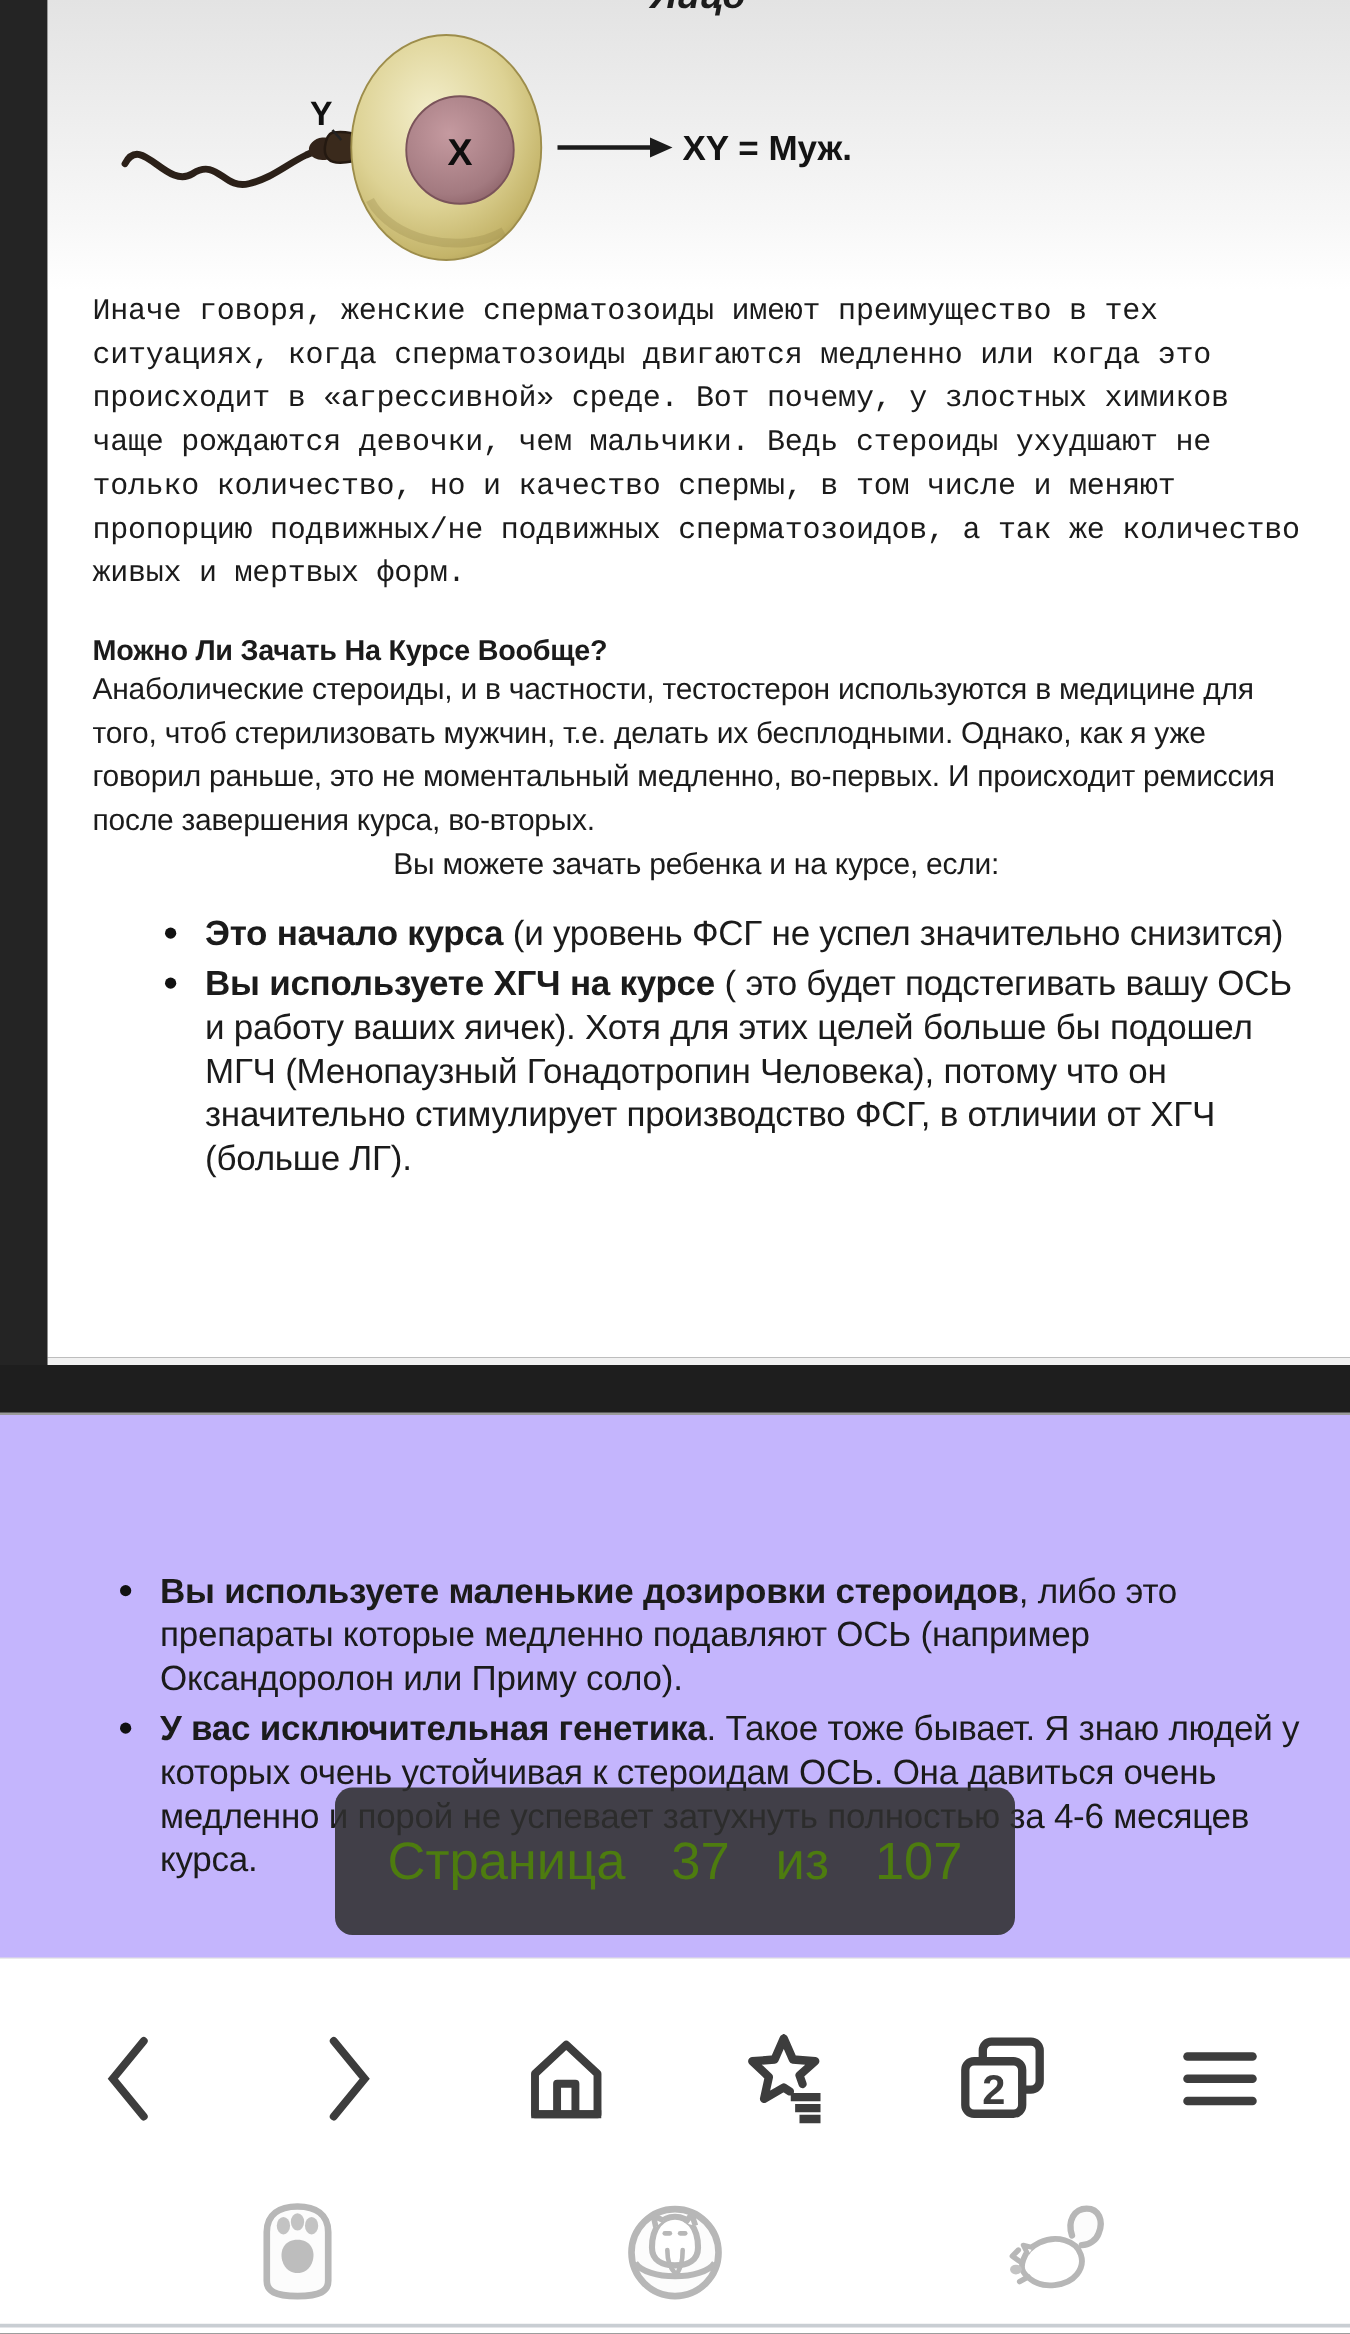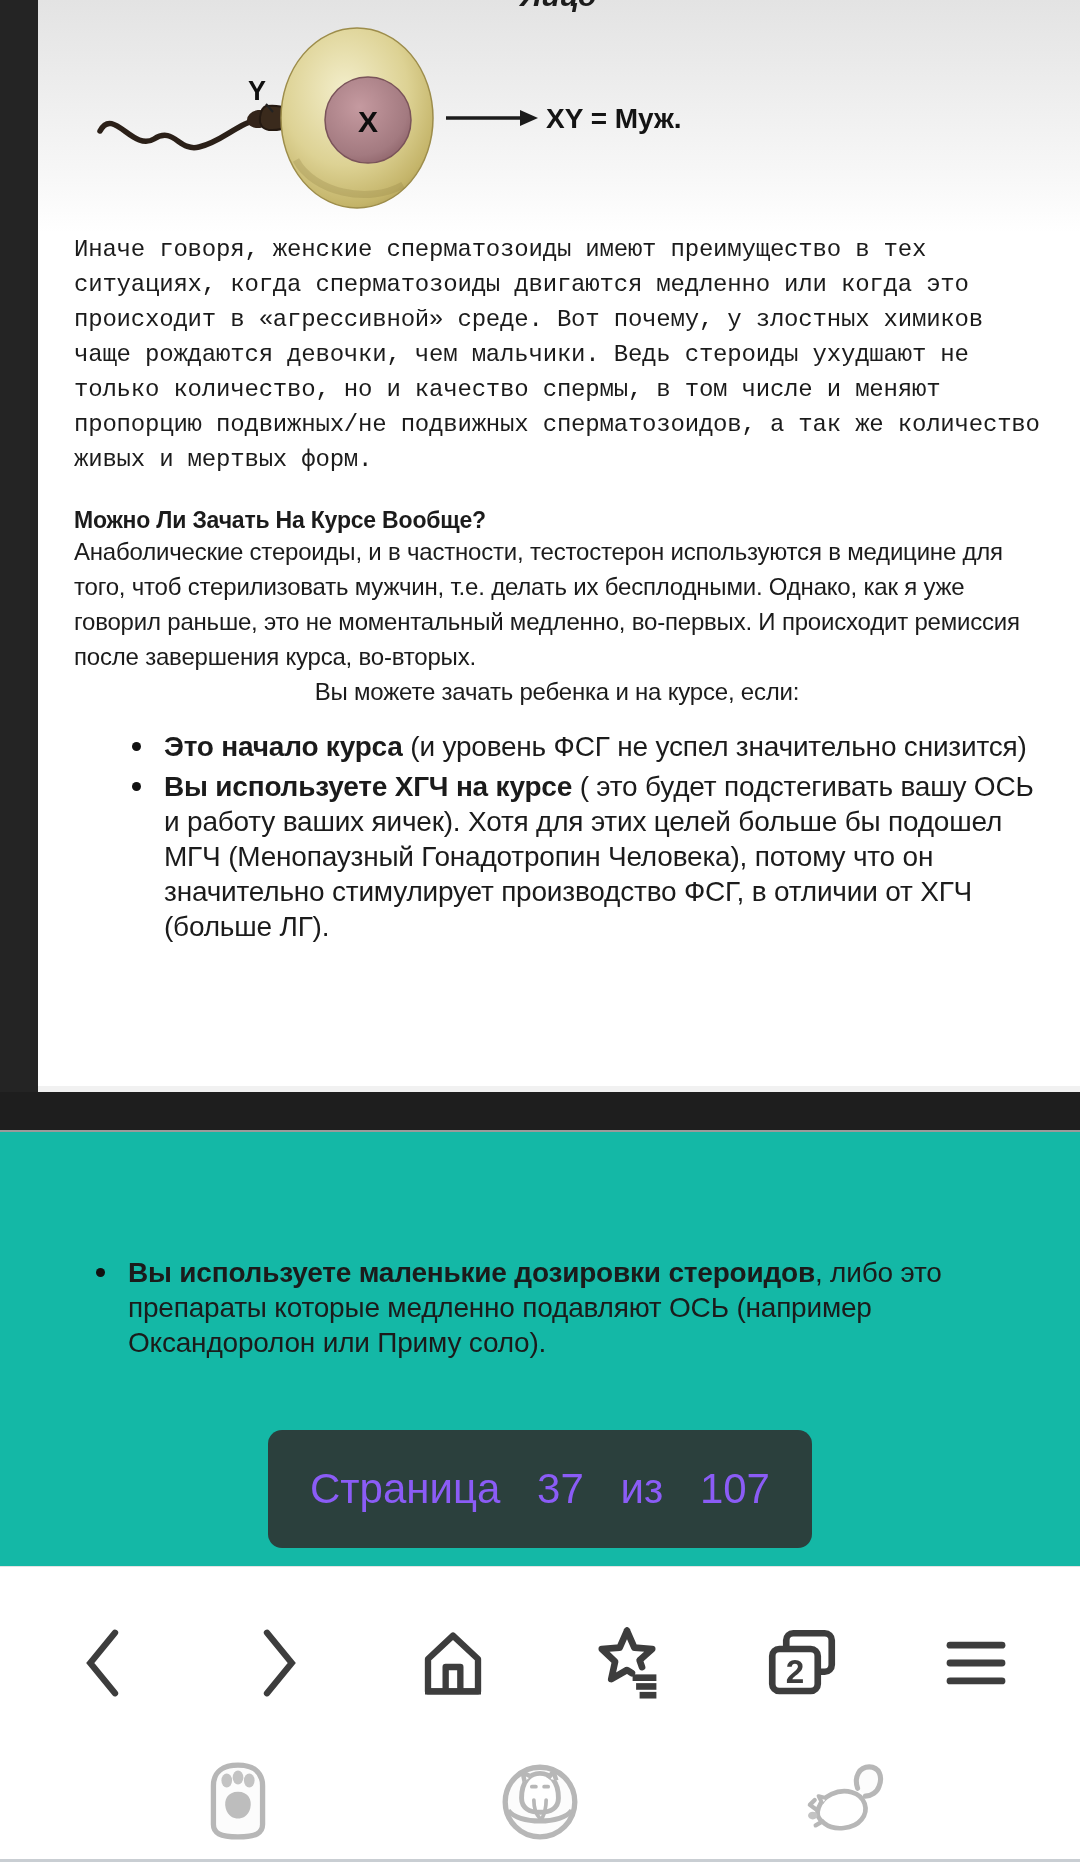--- a/index.html
+++ b/index.html
@@ -17,28 +17,28 @@
   .p2{margin-top:30px;}
   .p3{margin-top:30px;text-align:center;}
   ul.doc-list{list-style:none;margin:20px 0 0 0;padding:0 0 0 90px;}
   ul.doc-list li{font-size:28px;line-height:35px;letter-spacing:-0.2px;position:relative;margin-top:5px;}
   ul.doc-list li::before{content:"";position:absolute;left:-32px;top:13px;width:9px;height:9px;border-radius:50%;background:#111;}
   .bold{font-weight:bold;}
   
   .page-edge{position:absolute;left:38px;top:1086px;width:1042px;height:6px;background:#f1f1f1;}
   .separator-band{position:absolute;left:0;top:1092px;width:1080px;height:38px;background:#1e1e1e;border-bottom:2px solid #9a9a9a;}
   
-  .page2{position:absolute;left:0;top:1132px;width:1080px;height:435px;background:#14b8a6;overflow:hidden;}
+  .page2{position:absolute;left:0;top:1132px;width:1080px;height:435px;background:#c4b5fd;overflow:hidden;}
   .page2-inner{padding:118px 40px 0 74px;color:#1b1b1b;}
   .page2 ul.doc-list{margin-top:0;padding-left:54px;}
   .conclusion{margin-top:26px;font-size:24px;line-height:35px;letter-spacing:-0.2px;}
   
   .toast{position:absolute;left:268px;top:1430px;width:544px;height:118px;background:rgba(47,47,47,0.88);
          border-radius:14px;display:flex;align-items:center;justify-content:space-between;
-         padding:4px 42px;box-sizing:border-box;color:#8b5cf6;font-size:42px;z-index:5;}
+         padding:4px 42px;box-sizing:border-box;color:#4d7c0f;font-size:42px;z-index:5;}
   
   .toolbar{position:absolute;left:0;top:1567px;width:1080px;height:300px;background:#ffffff;box-shadow:0 -1px 0 #e3e3e3;}
   .nav-row{display:flex;justify-content:space-between;align-items:center;padding:50px 58px 0 58px;}
   .nav-btn{width:92px;height:92px;display:flex;align-items:center;justify-content:center;}
   .nav-btn svg{display:block;}
   .pets-row{display:flex;justify-content:space-between;align-items:center;padding:48px 195px 0 195px;}
   .pet-btn{width:86px;height:86px;display:flex;align-items:center;justify-content:center;}
   .home-indicator{position:absolute;left:0;bottom:5px;width:1080px;height:3px;background:#c9ced3;}
 </style>
 </head>
@@ -103,20 +103,21 @@
   </div>
 </div>
 
 <div class="page-edge"></div>
 <div class="separator-band"></div>
 
 <div class="page2">
   <div class="page2-inner">
     <ul class="doc-list">
       <li><span class="bold">Вы используете маленькие дозировки стероидов</span><span>, либо это препараты которые медленно подавляют ОСЬ (например Оксандоролон или Приму соло).</span></li>
+      <li><span class="bold">У вас исключительная генетика</span><span>.  Такое тоже бывает. Я знаю людей у которых очень устойчивая к стероидам ОСЬ.  Она давиться очень медленно и порой не успевает затухнуть полностью за 4-6 месяцев курса.</span></li>
     </ul>
   </div>
 </div>
 
 <div class="toast">
   <span>Страница</span>
   <span>37</span>
   <span>из</span>
   <span>107</span>
 </div>

